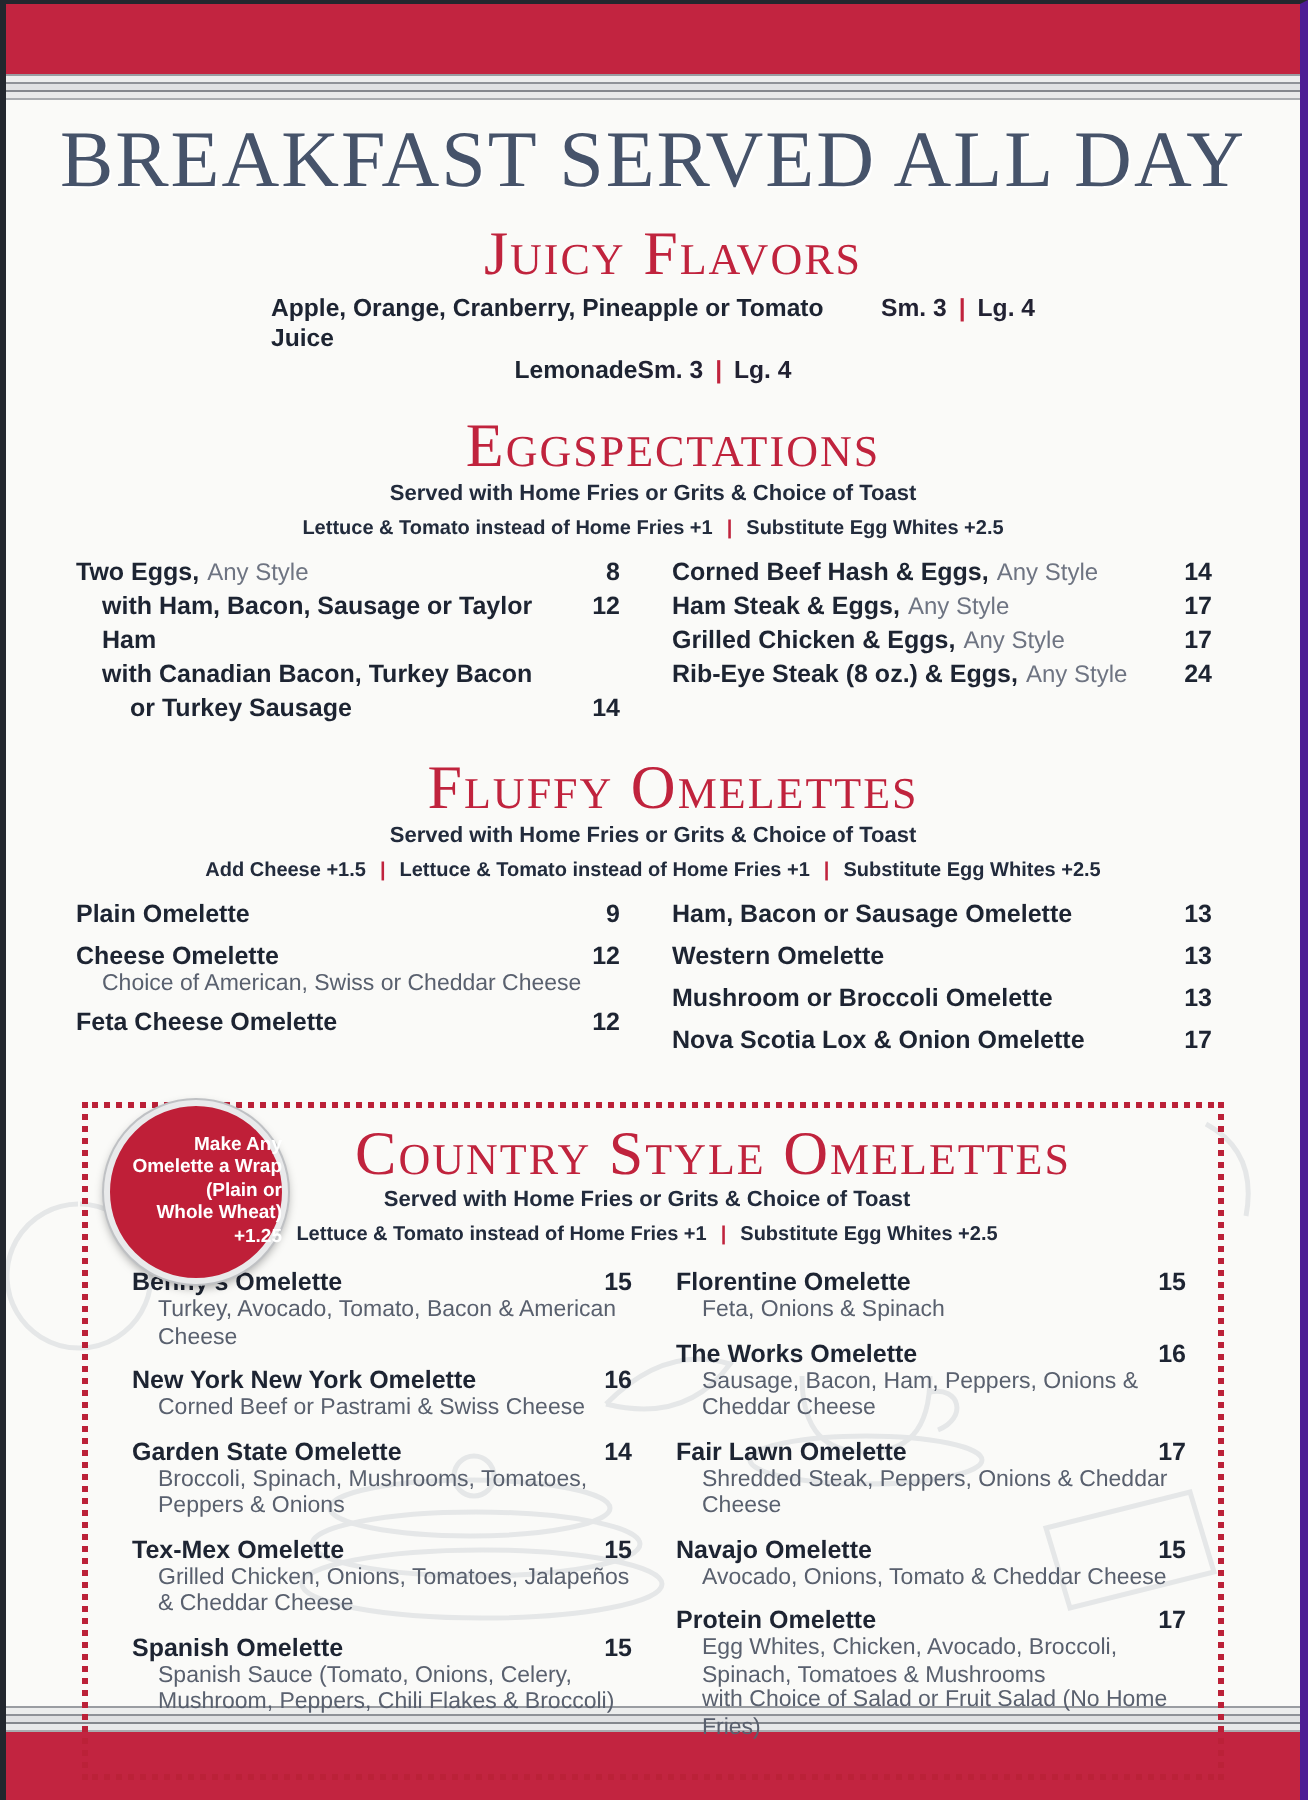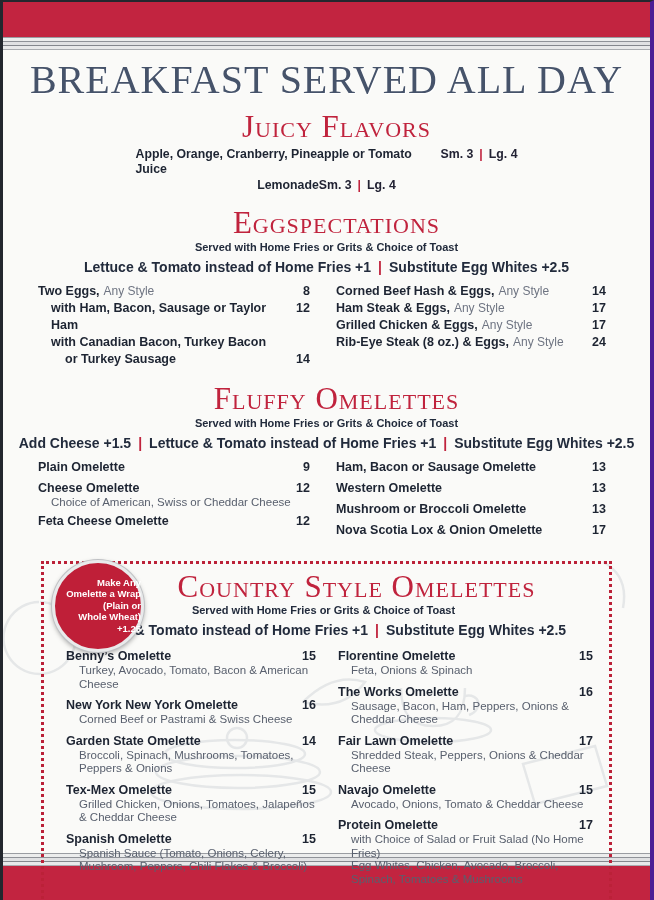--- a/index.html
+++ b/index.html
@@ -33,21 +33,21 @@
     font-size:40px;line-height:1.06;color:#46536a;letter-spacing:1px;
     text-shadow:1px 1px 0 rgba(255,255,255,.9);
   }
   .sec-title{
     margin:10px 0 0;text-align:center;
     font-family:"Liberation Serif","DejaVu Serif",serif;font-weight:400;
     font-variant:small-caps;font-size:31px;line-height:1.05;
     color:#c0233d;letter-spacing:1px;padding-left:20px;
   }
   .subtitle{margin:1px 0 0;text-align:center;font-size:11px;font-weight:700;color:#222b3c;}
-  .note{margin:6px 0 0;text-align:center;font-size:14px;font-weight:700;color:#222b3c;}
+  .note{margin:6px 0 0;text-align:center;font-size:10px;font-weight:700;color:#222b3c;}
   .pipe{color:#c0233d;font-weight:700;margin:0 7px;}
   
   .jrows{width:382px;margin:3px auto 0;}
   .jrow{display:flex;justify-content:center;align-items:baseline;line-height:15.5px;}
   .jname{font-weight:700;font-size:12.3px;color:#1d2432;}
   .jprices{white-space:nowrap;font-size:12.3px;font-weight:700;color:#223;}
   .jprices .pipe{margin:0 6px;}
   
   .cols{display:flex;justify-content:space-between;padding:8px 44px 0 35px;}
   .col-l{width:272px;}
@@ -284,22 +284,22 @@
               <span class="nm">Navajo Omelette</span>
               <span class="pr">15</span>
             </div>
             <div class="dsc">Avocado, Onions, Tomato &amp; Cheddar Cheese</div>
           </div>
           <div class="citem">
             <div class="irow">
               <span class="nm">Protein Omelette</span>
               <span class="pr">17</span>
             </div>
+            <div class="dsc">Egg Whites, Chicken, Avocado, Broccoli, Spinach, Tomatoes &amp; Mushrooms</div>
             <div class="dsc">with Choice of Salad or Fruit Salad (No Home Fries)</div>
-            <div class="dsc">Egg Whites, Chicken, Avocado, Broccoli, Spinach, Tomatoes &amp; Mushrooms</div>
           </div>
         </div>
       </div>
     </section>
 
   </div>
 
   <div class="band stripes bot-stripes"></div>
   <div class="band bot-red"></div>
 

